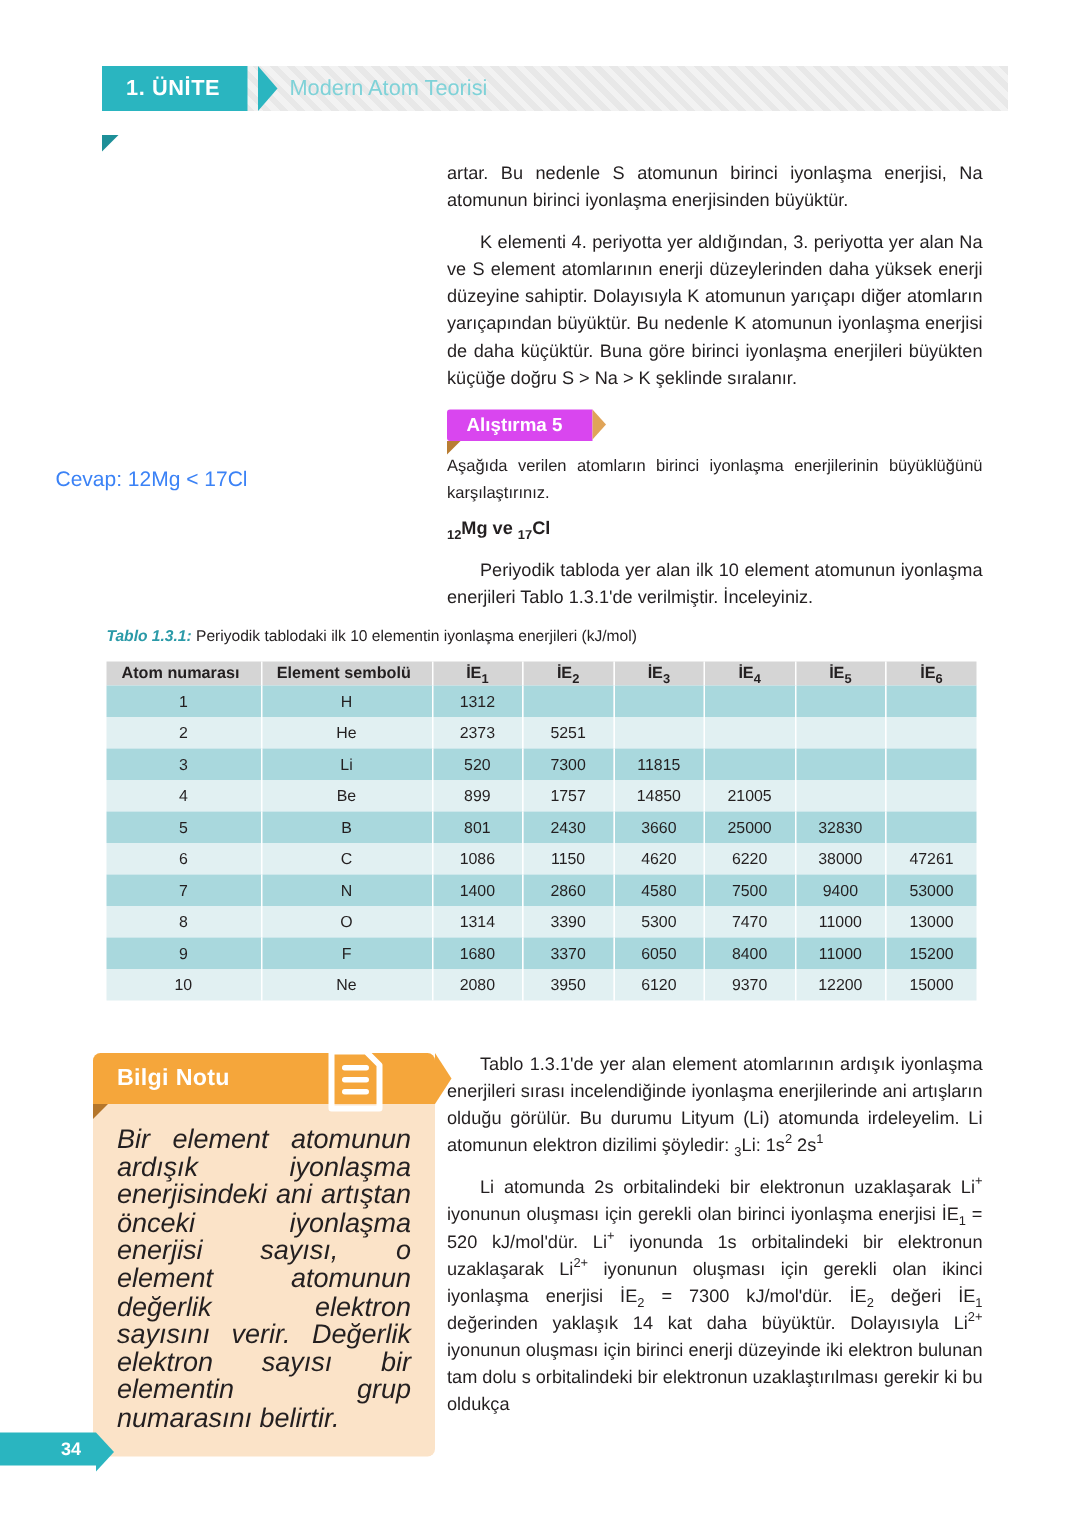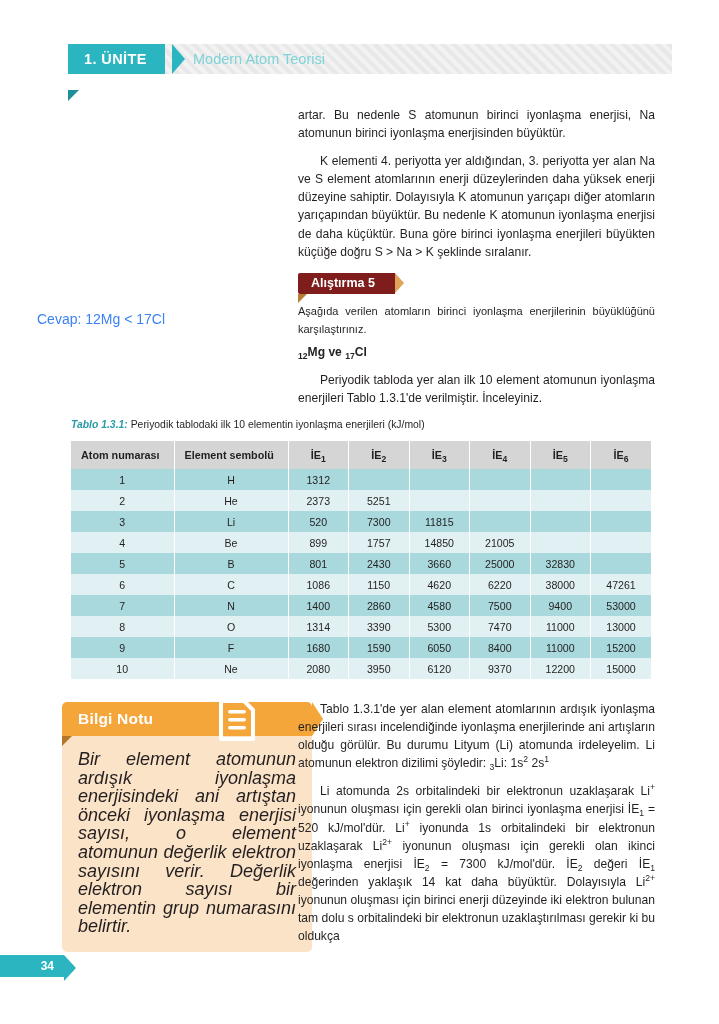--- a/index.html
+++ b/index.html
@@ -94,21 +94,21 @@
     font-size: 14px;
     line-height: 18px;
   }
 
   
   #exercise-block { position: absolute; left: 298px; top: 273px; width: 357px; }
   #exercise-badge {
     position: relative;
     display: inline-block;
     height: 21px;
-    background: #7f1d1d;
+    background: #d946ef;
     color: #ffffff;
     font-size: 12.5px;
     font-weight: bold;
     padding: 0 20px 0 13px;
     line-height: 21px;
     border-radius: 2px 0 0 2px;
   }
   #exercise-badge::after {
     content: "";
     position: absolute;
@@ -153,21 +153,21 @@
     top: 441px;
     width: 580px;
     border-collapse: collapse;
     font-size: 10.6px;
   }
   #ie-table th {
     background: #d5d5d5;
     color: #231f20;
     font-weight: bold;
     font-size: 10.8px;
-    height: 28px;
+    height: 16px;
     border-right: 1px solid #ffffff;
     padding: 0 6px;
   }
   #ie-table th:last-child { border-right: none; }
   #ie-table th.lbl-left { text-align: left; padding-left: 10px; }
   #ie-table td {
     height: 21px;
     text-align: center;
     border-right: 1px solid #ffffff;
     padding: 0 6px;
@@ -178,21 +178,21 @@
   #ie-table tbody tr:nth-child(even) td { background: #e1f0f2; }
   .c-num { width: 103px; }
   .c-sym { width: 114px; }
   .c-ie  { width: 60.5px; }
 
   
   #info-box {
     position: absolute;
     left: 62px;
     top: 702px;
-    width: 250px;
+    width: 228px;
   }
   #info-header {
     position: relative;
     height: 34px;
     background: #f5a63b;
     border-radius: 5px 5px 0 0;
     display: flex;
     align-items: center;
     padding-left: 16px;
   }
@@ -392,21 +392,21 @@
         <td class="c-ie">3390</td>
         <td class="c-ie">5300</td>
         <td class="c-ie">7470</td>
         <td class="c-ie">11000</td>
         <td class="c-ie">13000</td>
       </tr>
       <tr>
         <td class="c-num">9</td>
         <td class="c-sym">F</td>
         <td class="c-ie">1680</td>
-        <td class="c-ie">1590</td>
+        <td class="c-ie">3370</td>
         <td class="c-ie">6050</td>
         <td class="c-ie">8400</td>
         <td class="c-ie">11000</td>
         <td class="c-ie">15200</td>
       </tr>
       <tr>
         <td class="c-num">10</td>
         <td class="c-sym">Ne</td>
         <td class="c-ie">2080</td>
         <td class="c-ie">3950</td>

